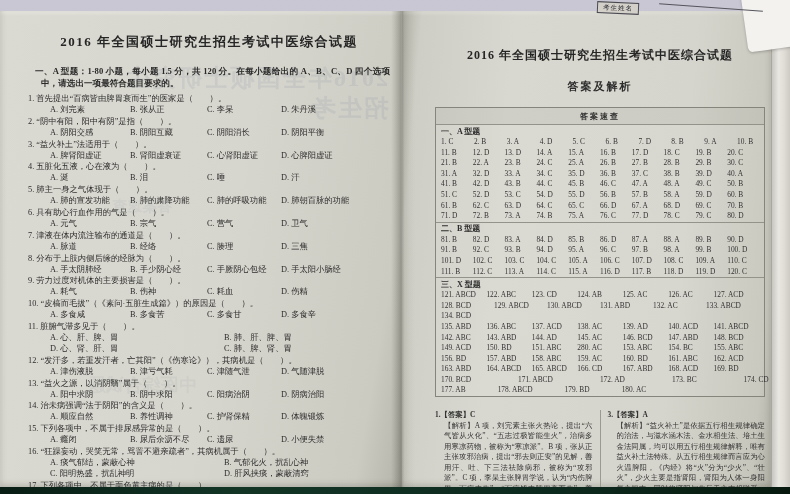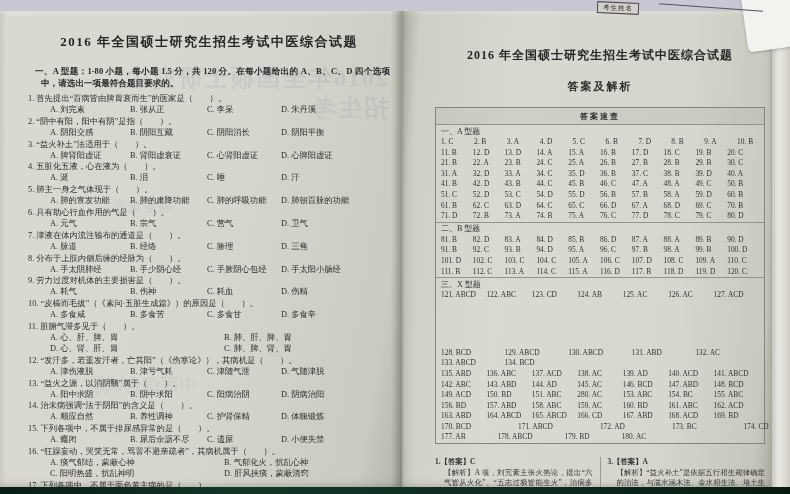--- a/index.html
+++ b/index.html
@@ -48,21 +48,21 @@
   .q-opts.four{display:grid;grid-template-columns:80px 77px 74px auto;}
   .q-opts.two{display:grid;grid-template-columns:174px auto;}
   .q-opt{white-space:nowrap;overflow:hidden;}
   
   .rp-inner{position:absolute;left:33px;top:36px;width:330px;color:#2d2d2d;}
   .rp-title{font-size:12px;font-weight:bold;text-align:center;letter-spacing:1px;color:#262626;}
   .rp-sub{font-size:11px;font-weight:bold;text-align:center;letter-spacing:2px;margin-top:15px;}
   .ans-table{margin-top:13px;border:1px solid #85857c;background:rgba(255,255,255,.06);}
   .tbl-header{font-size:8px;font-weight:bold;text-align:center;padding:2.5px 0;
     border-bottom:1px solid #93938a;background:rgba(70,70,60,.07);letter-spacing:2px;}
-  .sec-label{font-size:8px;font-weight:normal;padding:1.5px 5px;line-height:9px;}
+  .sec-label{font-size:8px;font-weight:bold;padding:1.5px 5px;line-height:9px;}
   .sec-label.topline{border-top:1px solid #93938a;}
   .ans-row{display:grid;padding:0 5px;font-size:7.4px;line-height:10.6px;color:#333;}
   .ans-cell{white-space:nowrap;}
   .exp-cols{display:flex;margin-top:13px;}
   .exp-col{width:160px;font-size:7.4px;line-height:10.5px;text-align:justify;color:#333;}
   .exp-divider{width:1px;background:#9a9a90;margin:0 7px;}
   .exp-head{font-weight:bold;}
   .exp-body{padding-left:9px;}
 </style>
 </head>
@@ -385,21 +385,21 @@
             <div class="sec-label topline">三、X 型题</div>
             <div class="ans-row" style="grid-template-columns: repeat(7, 1fr);">
               <span class="ans-cell">121. ABCD</span>
               <span class="ans-cell">122. ABC</span>
               <span class="ans-cell">123. CD</span>
               <span class="ans-cell">124. AB</span>
               <span class="ans-cell">125. AC</span>
               <span class="ans-cell">126. AC</span>
               <span class="ans-cell">127. ACD</span>
             </div>
-            <div class="ans-row" style="grid-template-columns: repeat(5, 1fr); margin-top: 47px;">
+            <div class="ans-row" style="grid-template-columns: repeat(6, 1fr);">
               <span class="ans-cell">128. BCD</span>
               <span class="ans-cell">129. ABCD</span>
               <span class="ans-cell">130. ABCD</span>
               <span class="ans-cell">131. ABD</span>
               <span class="ans-cell">132. AC</span>
               <span class="ans-cell">133. ABCD</span>
               <span class="ans-cell">134. BCD</span>
             </div>
             <div class="ans-row" style="grid-template-columns: repeat(7, 1fr);">
               <span class="ans-cell">135. ABD</span>

